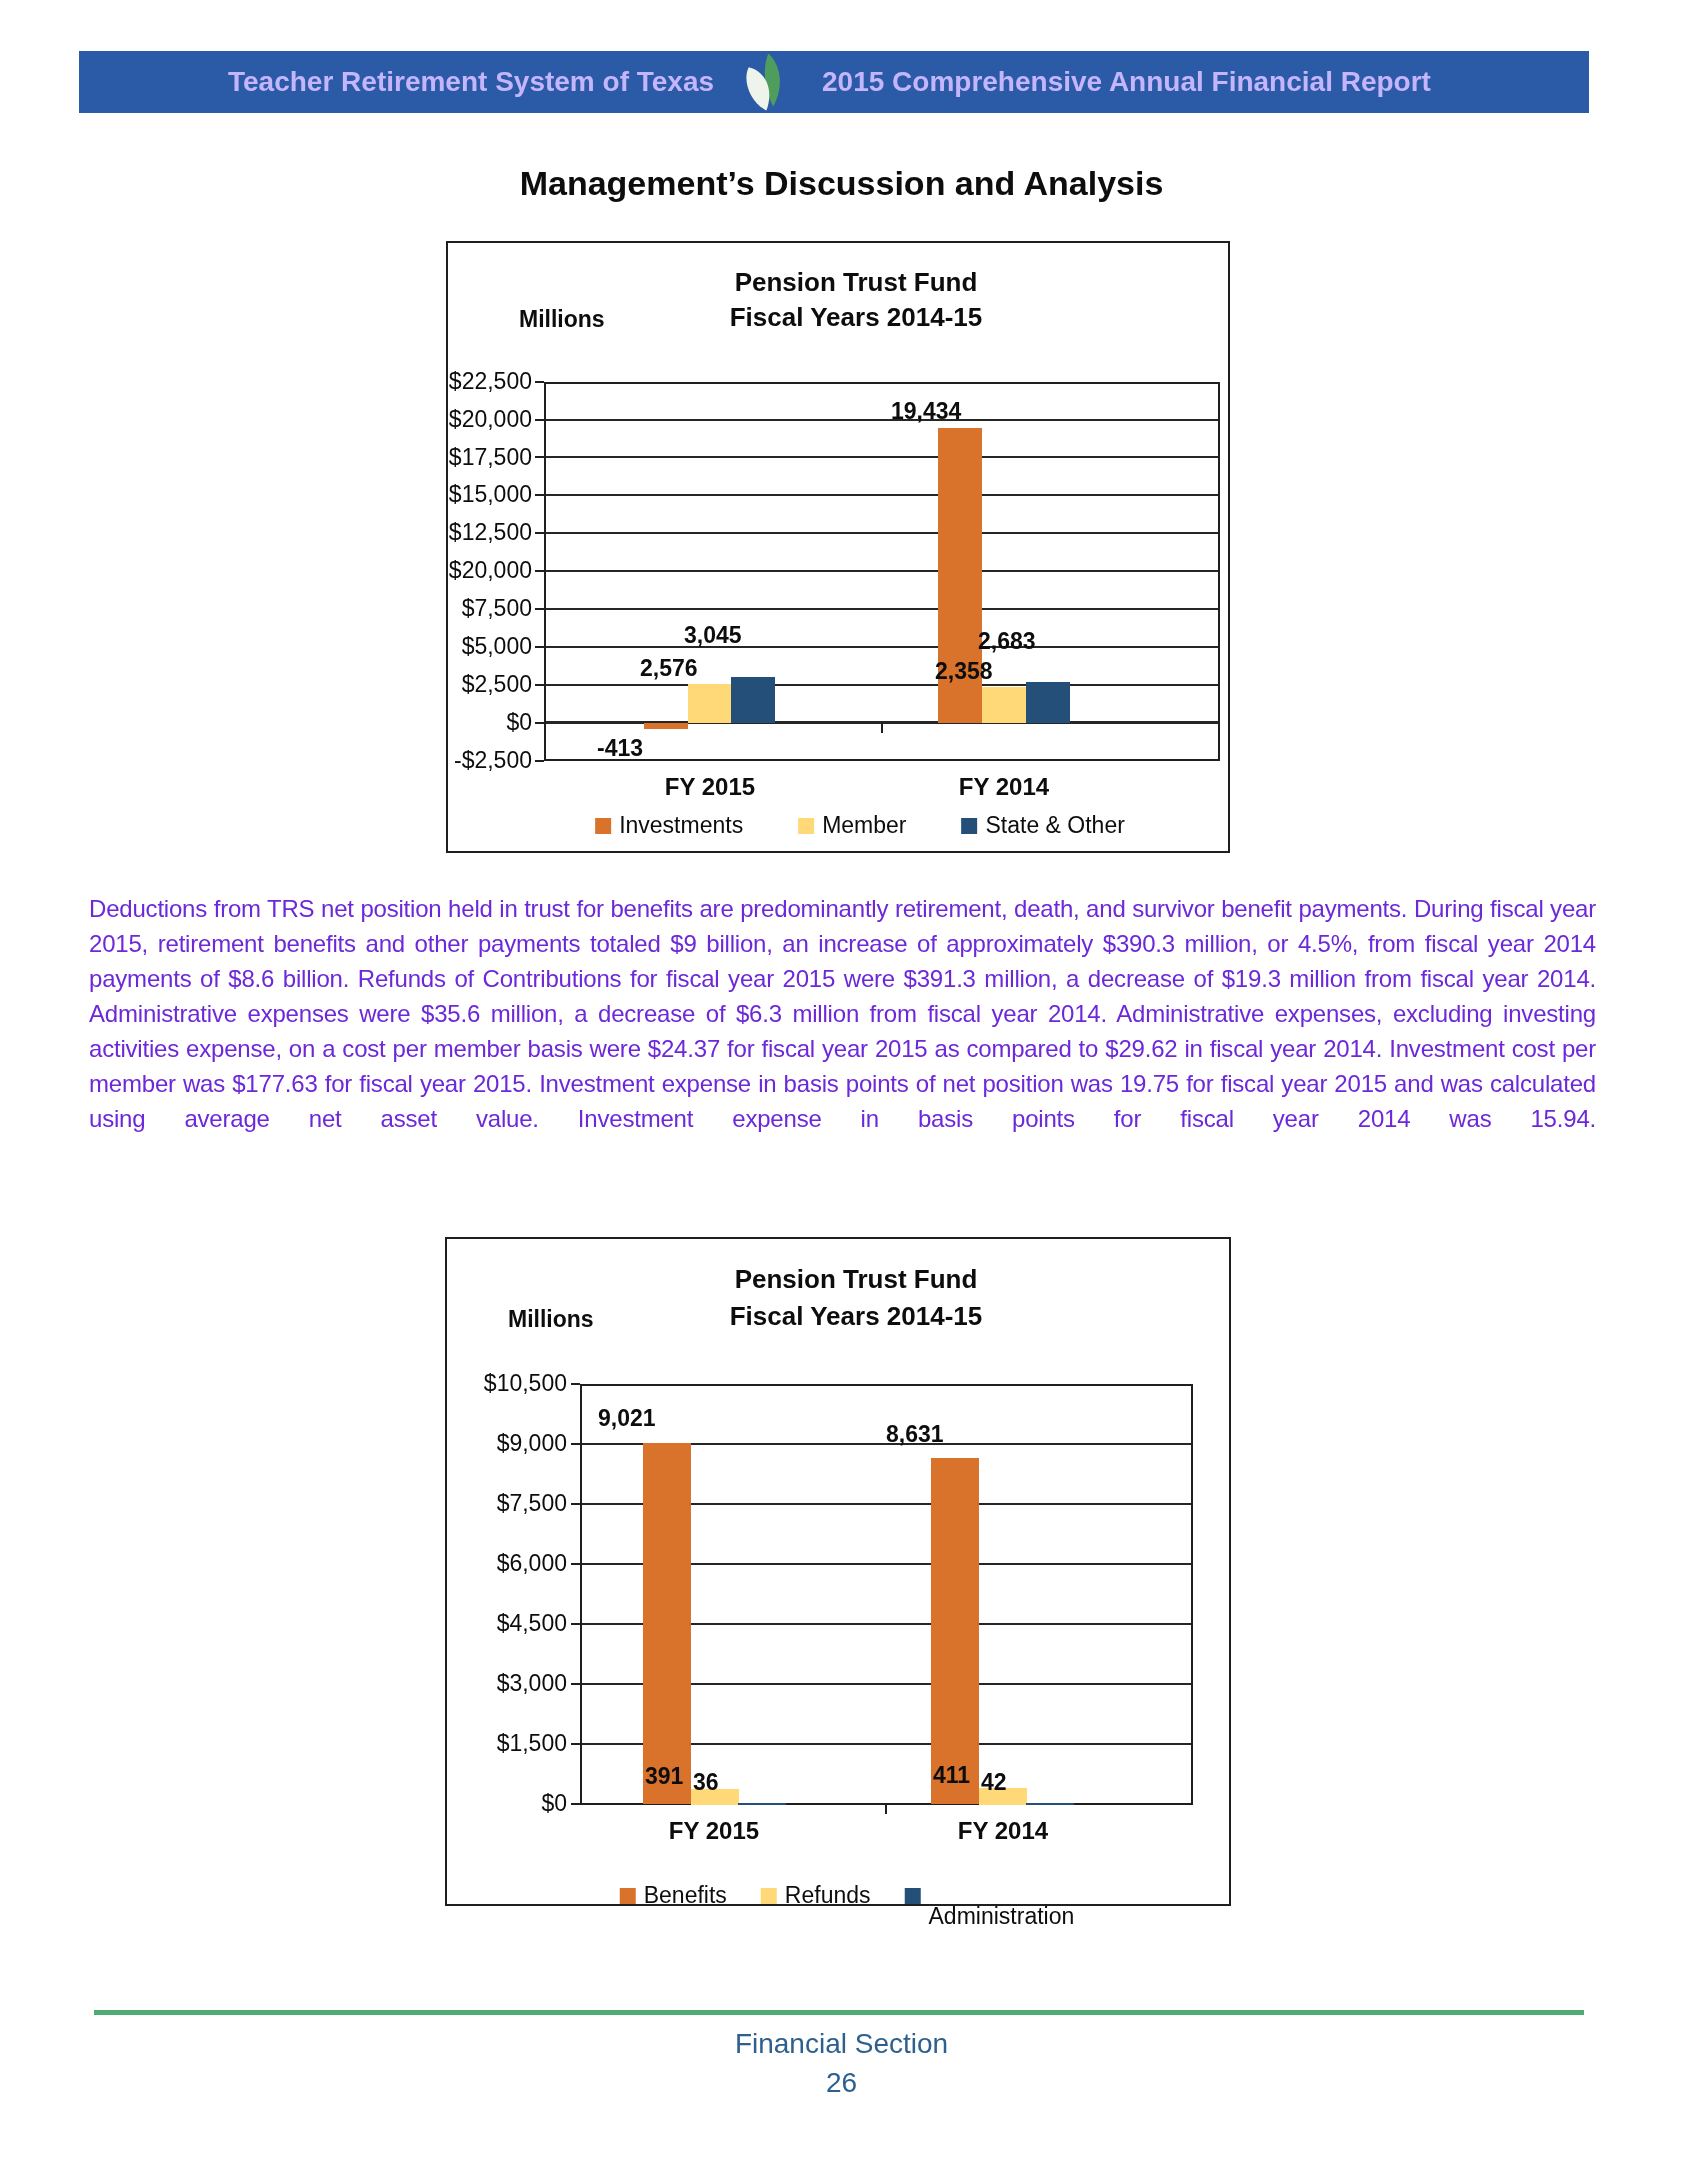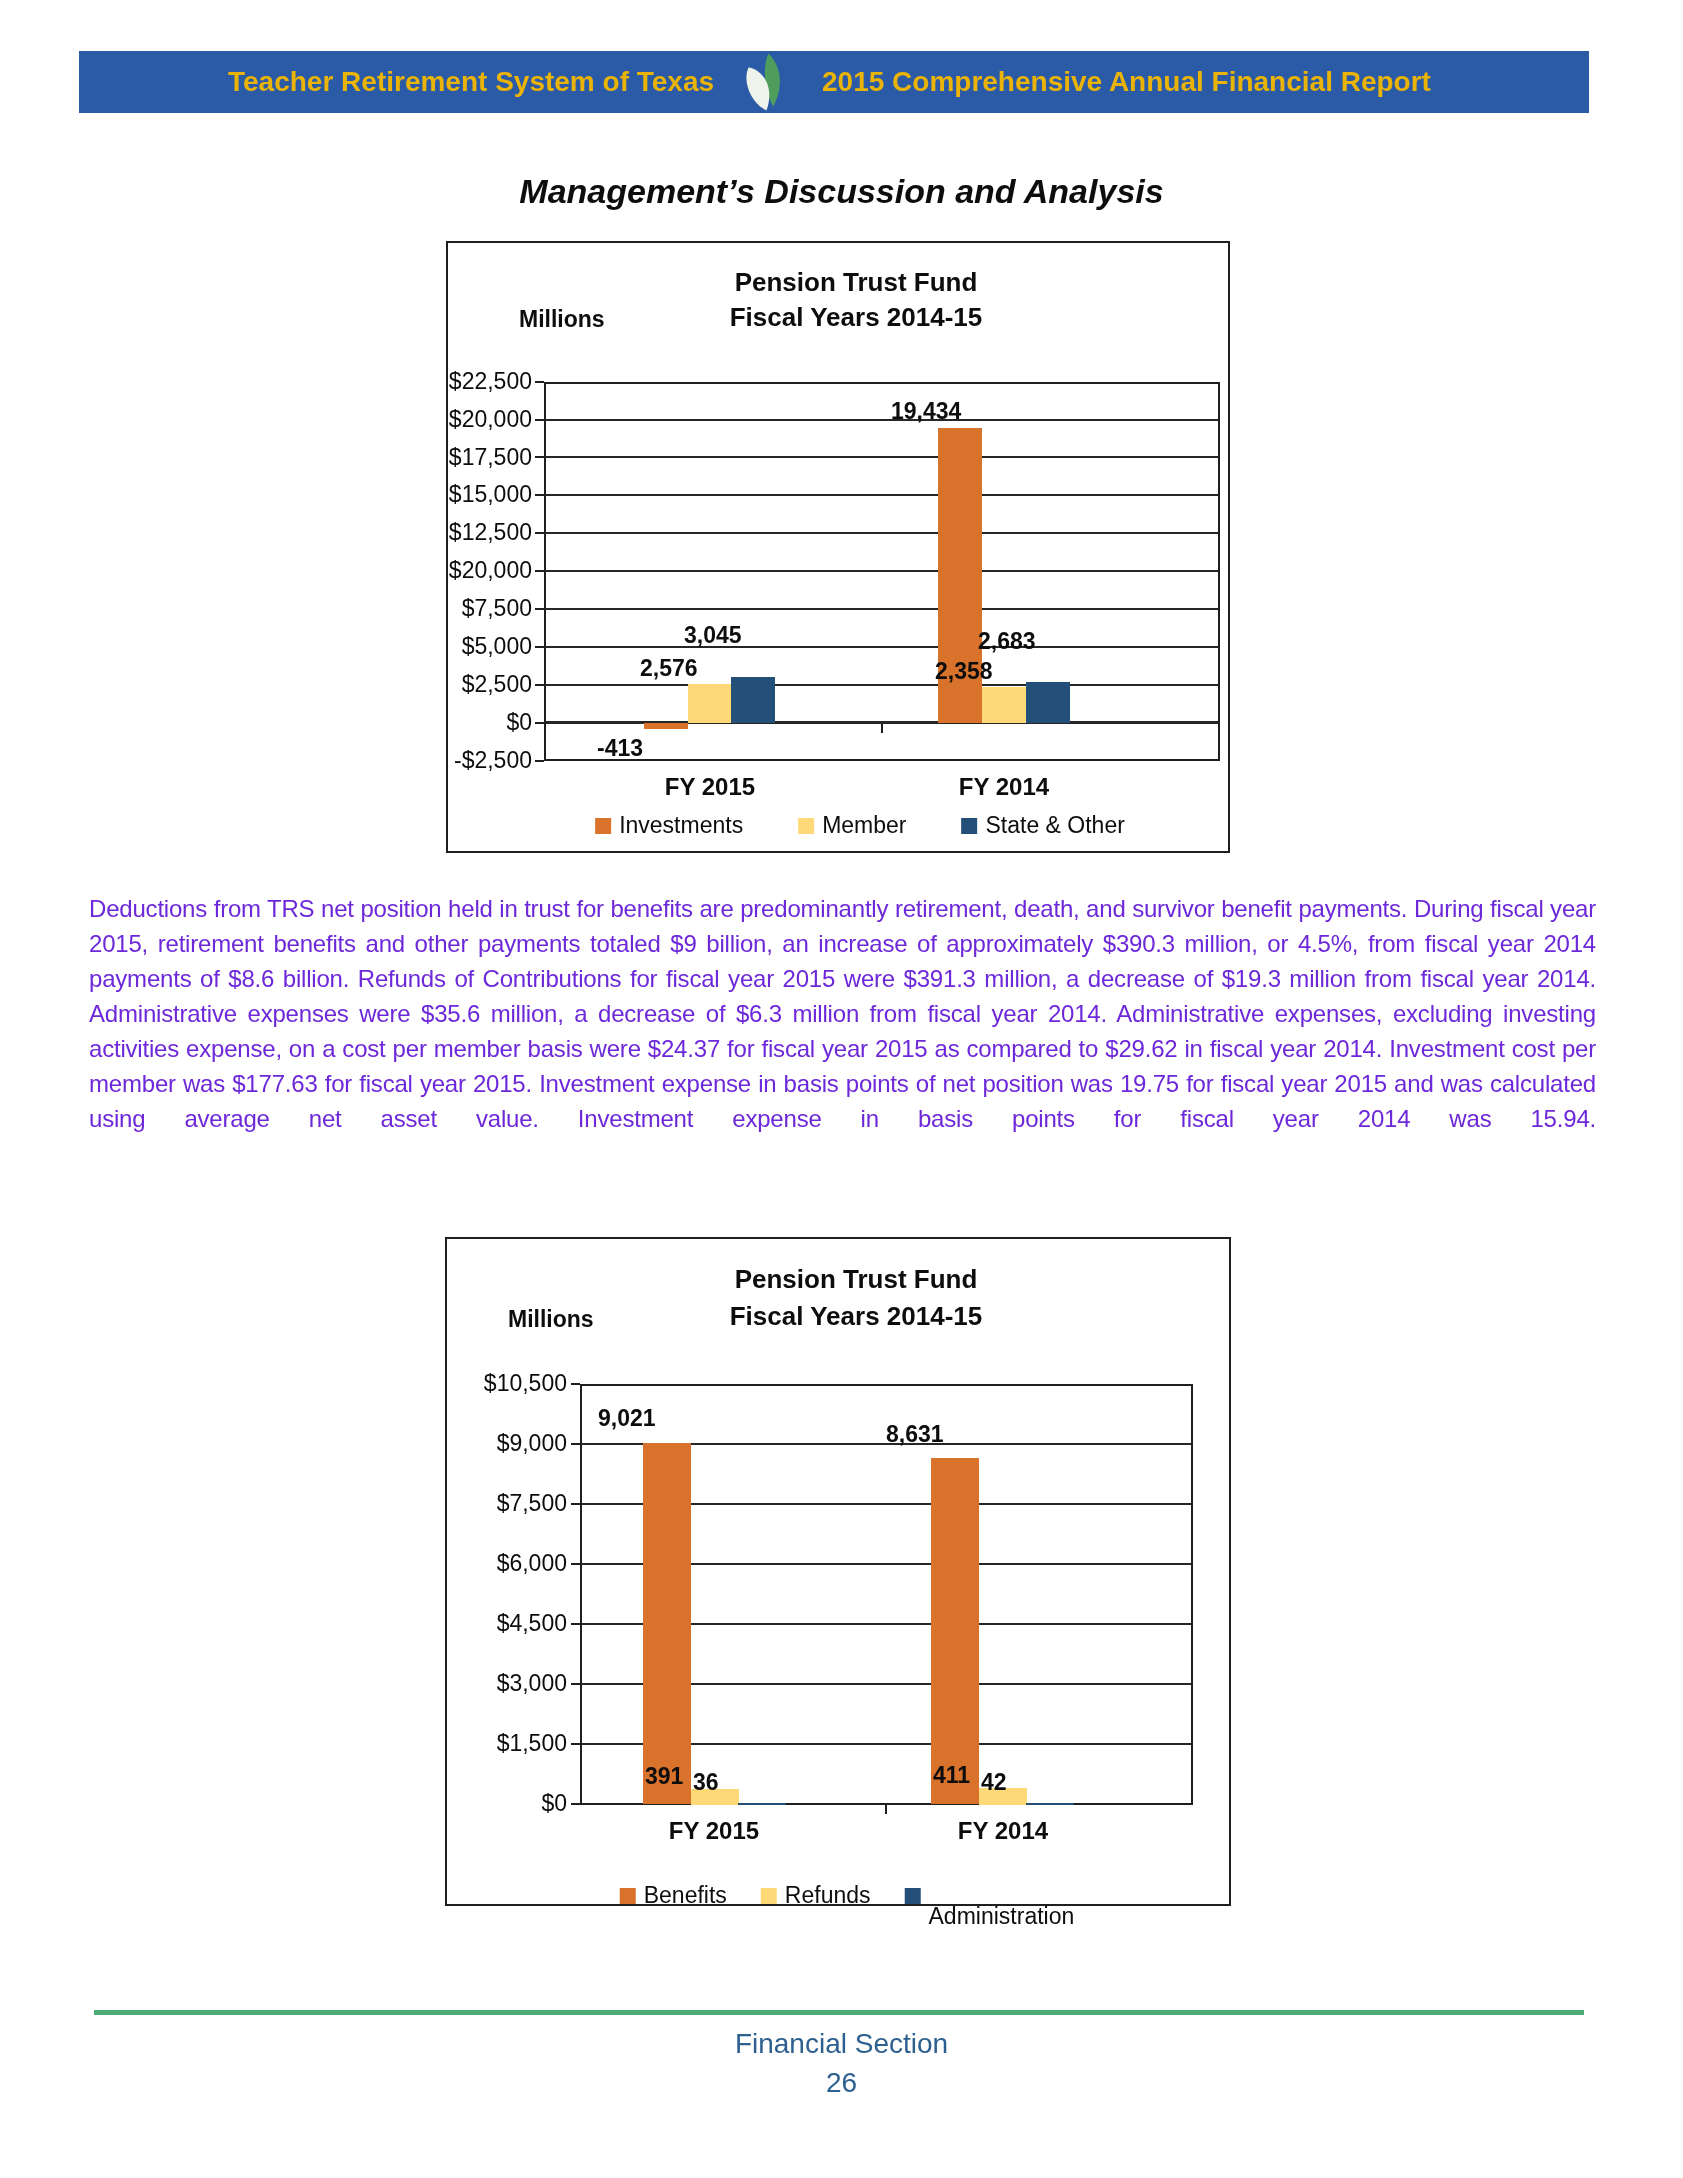--- a/index.html
+++ b/index.html
@@ -2,25 +2,25 @@
 <html><head>
 <meta charset="utf-8">
 <style>
   html,body{margin:0;padding:0;}
   body{
     width:1683px;height:2178px;position:relative;background:#ffffff;
     font-family:"Liberation Sans", sans-serif;color:#111;overflow:hidden;
   }
   
   .header-bar{position:absolute;left:79px;top:51px;width:1510px;height:62px;}
-  .header-text{position:absolute;top:15px;color:#eab308;font-size:28px;font-weight:bold;white-space:nowrap;}
+  .header-text{position:absolute;top:15px;color:#c4b5fd;font-size:28px;font-weight:bold;white-space:nowrap;}
   .leaf{position:absolute;left:657px;top:1px;width:51px;height:60px;}
   
-  .page-title{position:absolute;left:0;top:172px;width:1683px;text-align:center;
-    font-size:34px;font-weight:bold;font-style:italic;color:#0d0d0d;}
+  .page-title{position:absolute;left:0;top:164px;width:1683px;text-align:center;
+    font-size:34px;font-weight:bold;color:#0d0d0d;}
   
   .chart-box{position:absolute;background:#fff;border:2px solid #1f1f1f;}
   .c-title{position:absolute;text-align:center;font-weight:bold;font-size:26px;color:#0d0d0d;}
   .c-units{position:absolute;font-weight:bold;font-size:23px;color:#0d0d0d;}
   .c-plot{position:absolute;border:2px solid #1f1f1f;box-sizing:border-box;background:#fff;}
   .gridline{position:absolute;left:0;right:0;background:#262626;}
   .ytick-label{position:absolute;text-align:right;font-size:23px;color:#0d0d0d;white-space:nowrap;}
   .ytick-mark{position:absolute;background:#1f1f1f;}
   .xtick-mark{position:absolute;background:#1f1f1f;}
   .bar{position:absolute;}

